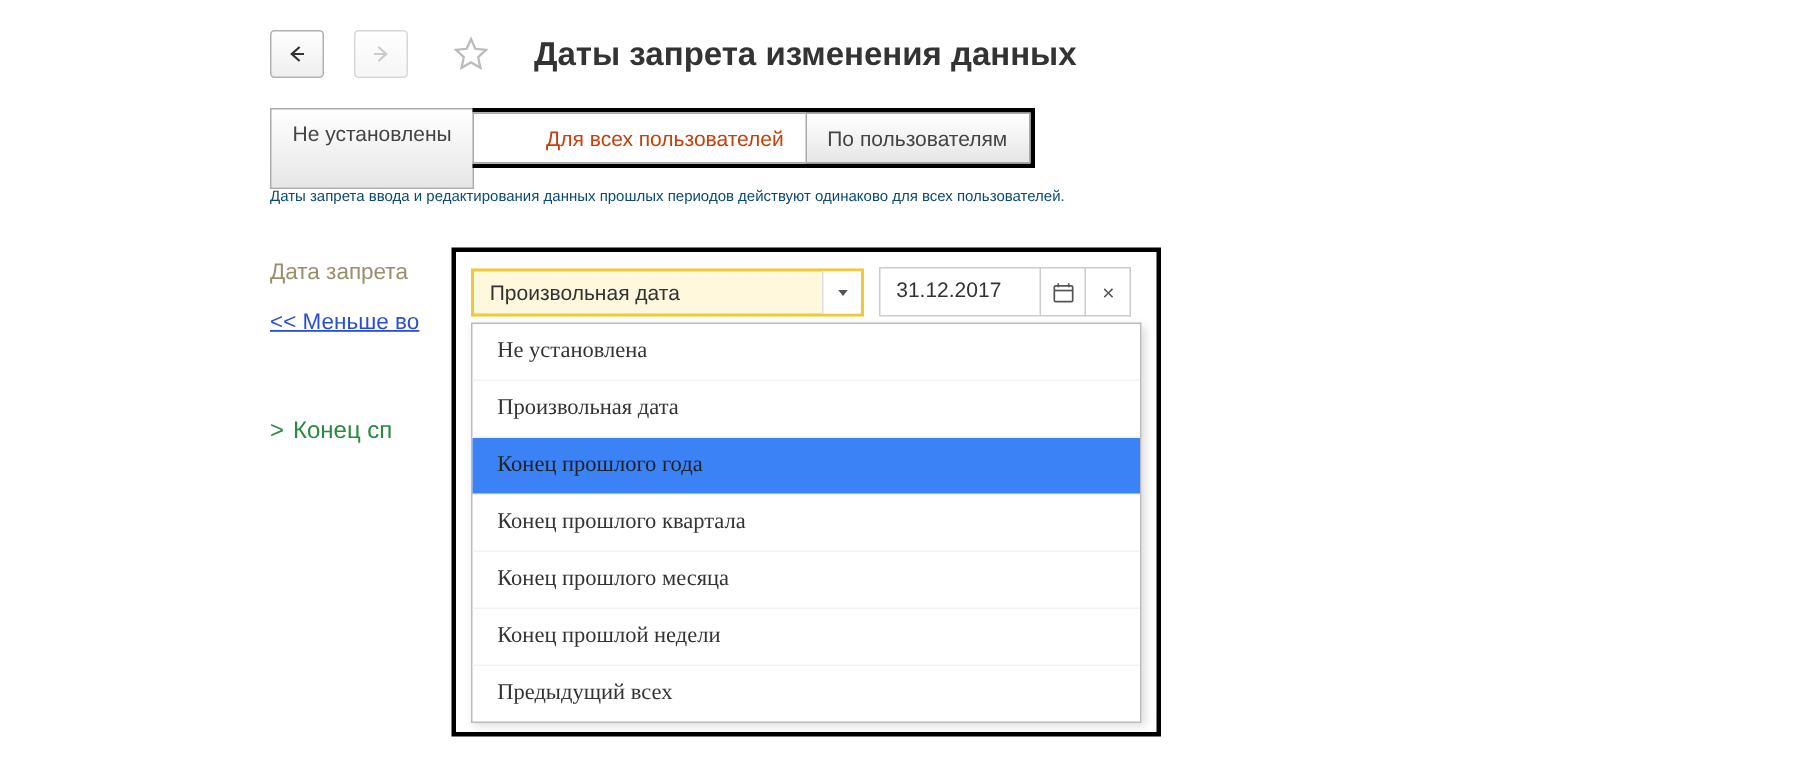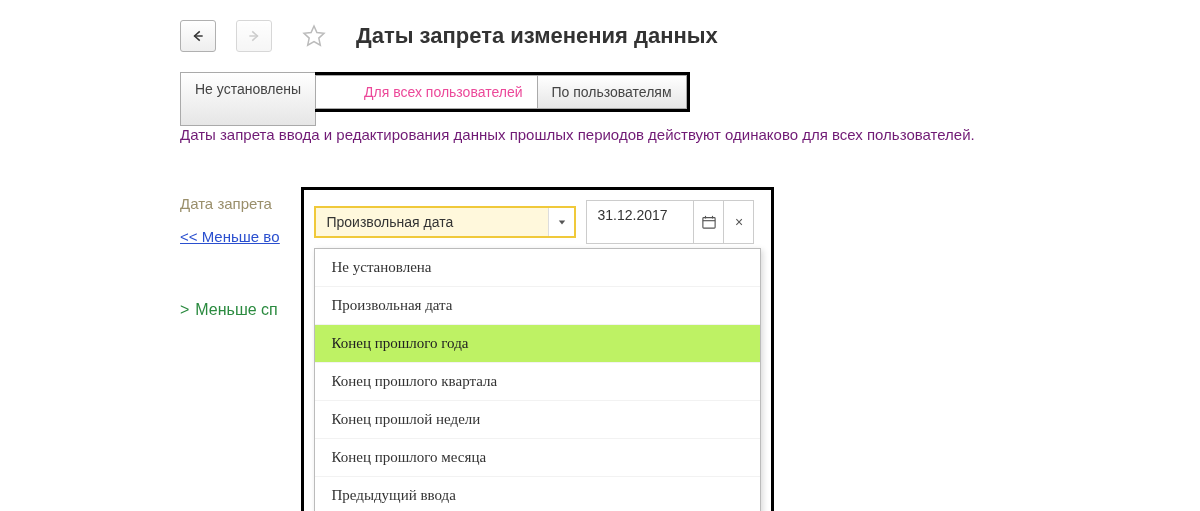--- a/index.html
+++ b/index.html
@@ -66,27 +66,27 @@
       border-right: none;
     }
     .tab:last-child { border-right: 1px solid #aaa; }
     .tab.first-outside {
       border-left: 1px solid #aaa;
       border-right: 1px solid #aaa;
       margin-right: -1px;
     }
     .tab.active {
       background: #fff;
-      color: #ec4899;
+      color: #c2410c;
       padding-left: 48px;
     }
     .description {
-      color: #701a75;
-      font-size: 15px;
-      margin-bottom: 44px;
+      color: #0c4a6e;
+      font-size: 10px;
+      margin-bottom: 28px;
     }
     .main-row {
       display: flex;
       align-items: flex-start;
       gap: 22px;
     }
     .label {
       color: #9a8f6b;
       font-size: 15px;
       padding-top: 8px;
@@ -121,21 +121,21 @@
       border-left: 1px solid #ddd;
       display: flex;
       align-items: center;
       justify-content: center;
       background: #fff;
       cursor: pointer;
     }
     .select-arrow svg { width: 8px; height:8px;}
     .date-group {
       display: flex;
-      height: 44px;
+      height: 33px;
     }
     .date-input {
       border: 1px solid #ccc;
       padding: 6px 10px;
       font-size: 14px;
       width: 108px;
       color: #333;
       background:#fff;
     }
     .date-btn {
@@ -160,21 +160,21 @@
     }
     .dropdown-item {
       padding: 10px 16px;
       font-size: 15px;
       color: #333;
       cursor: pointer;
       border-bottom: 1px solid #f2f2f2;
     }
     .dropdown-item:last-child { border-bottom:none;}
     .dropdown-item.highlighted {
-      background: #bef264;
+      background: #3b82f6;
       color: #222;
     }
     .link-row {
       margin-top: 16px;
       text-decoration: underline;
     }
     .less-link {
       color: #2a4fcf;
       text-decoration: underline;
       font-size: 15px;
@@ -237,21 +237,21 @@
   <div class="description">Даты запрета ввода и редактирования данных прошлых периодов действуют одинаково для всех пользователей.</div>
 
   <div class="main-row">
     <div class="left-col">
       <div class="label">Дата запрета</div>
       <div class="link-row">
         <span class="less-link">&lt;&lt; Меньше во</span>
       </div>
       <div class="other-row">
         <span class="chev">&gt;</span>
-        <span class="other-link">Меньше сп</span>
+        <span class="other-link">Конец сп</span>
       </div>
     </div>
 
     <div class="dropdown-area">
       <div class="controls-row">
         <div class="select-box">
           <div class="select-value">Произвольная дата</div>
           <div class="select-arrow">
             <svg viewBox="0 0 10 10">
                 <polygon points="1,3 9,3 5,8" fill="#555"></polygon>
@@ -270,19 +270,19 @@
           </div>
           <div class="date-btn clear">×</div>
         </div>
       </div>
 
       <div class="dropdown-list">
         <div class="dropdown-item">Не установлена</div>
         <div class="dropdown-item">Произвольная дата</div>
         <div class="dropdown-item highlighted">Конец прошлого года</div>
         <div class="dropdown-item">Конец прошлого квартала</div>
+        <div class="dropdown-item">Конец прошлого месяца</div>
         <div class="dropdown-item">Конец прошлой недели</div>
-        <div class="dropdown-item">Конец прошлого месяца</div>
-        <div class="dropdown-item">Предыдущий ввода</div>
+        <div class="dropdown-item">Предыдущий всех</div>
       </div>
     </div>
   </div>
 </div>
 
 </body></html>

